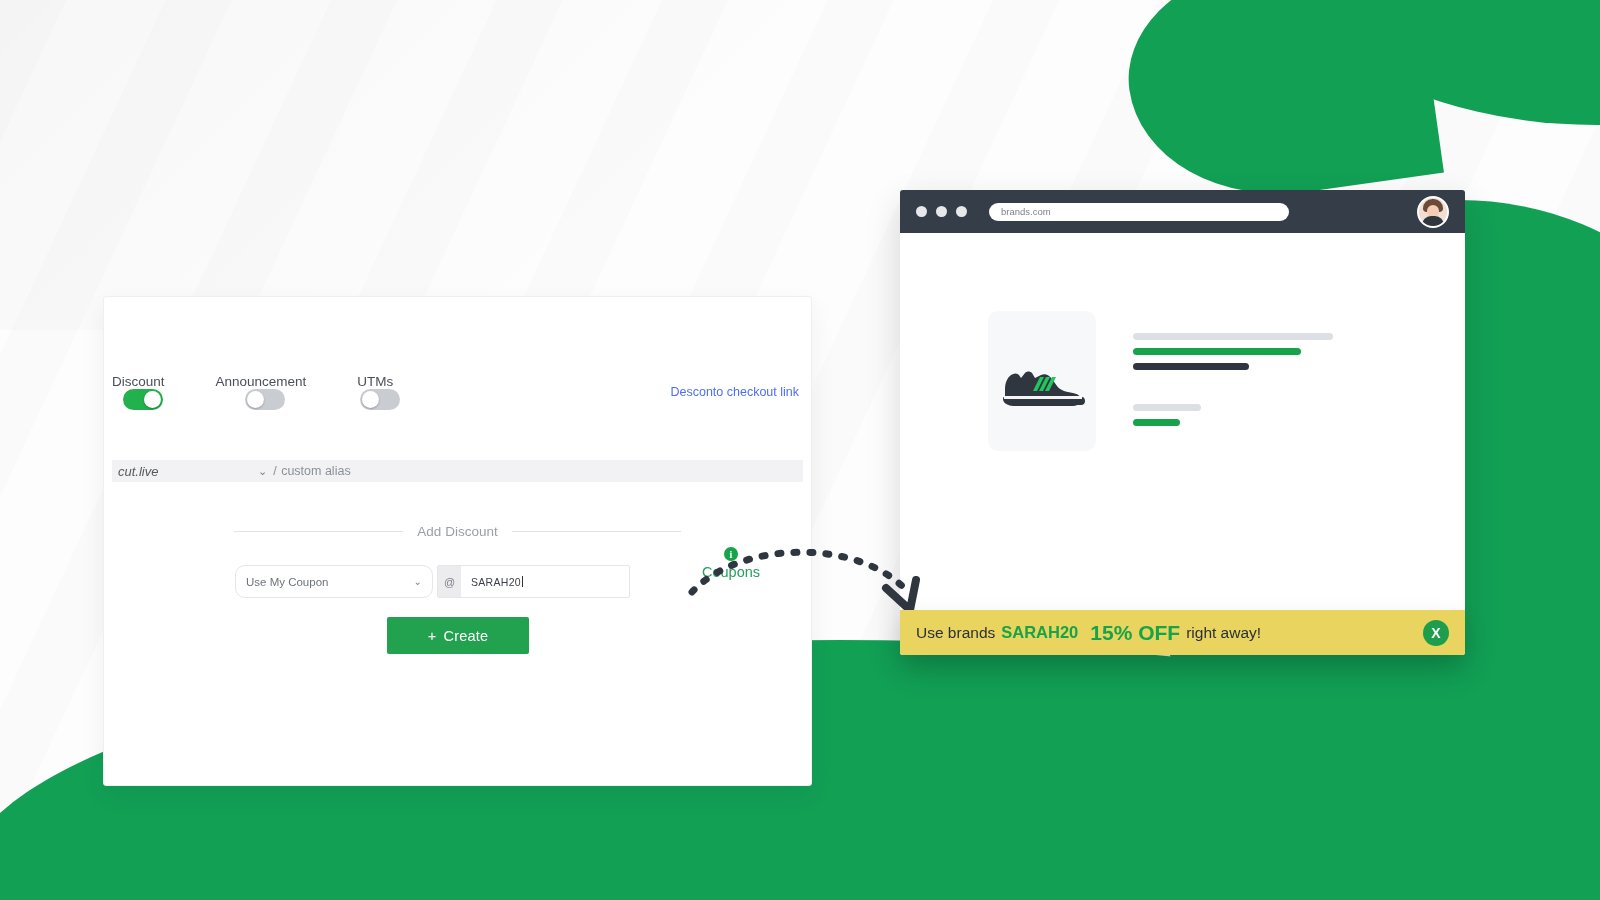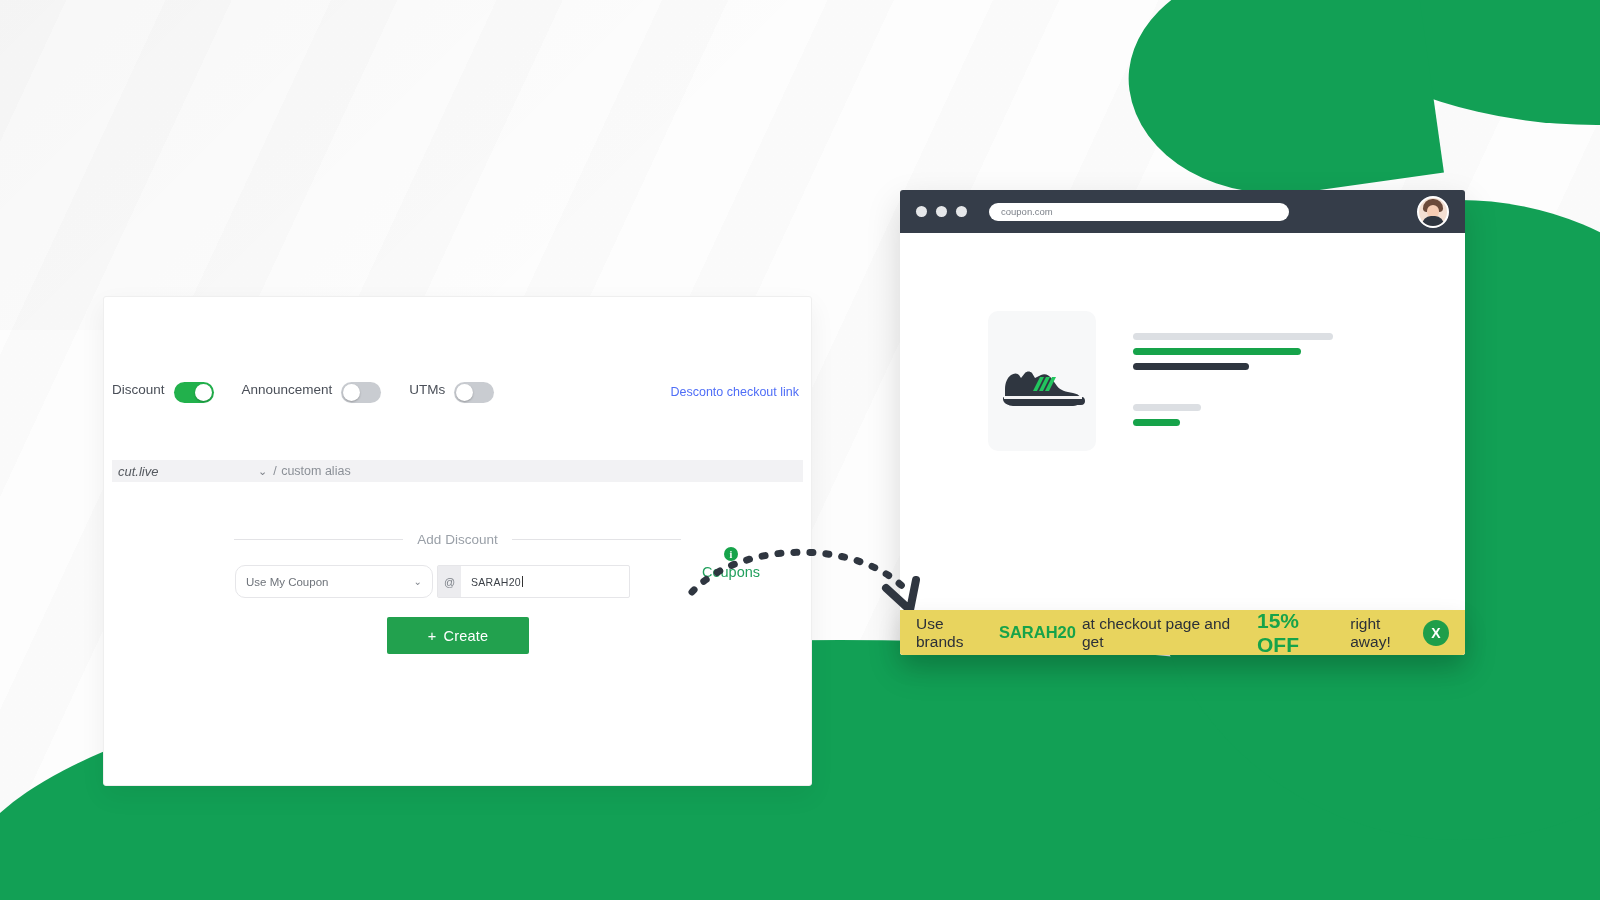--- a/index.html
+++ b/index.html
@@ -60,21 +60,21 @@
   
   .form-card{
     position:absolute;left:103px;top:296px;width:707px;height:488px;
     background:#ffffff;border:1px solid #efefef;border-radius:3px;
     box-shadow:0 10px 26px rgba(0,0,0,0.06);
   }
   .toggles-row{
     position:absolute;left:8px;top:80px;right:8px;height:30px;
     display:flex;align-items:center;
   }
-  .tg{display:flex;margin-right:28px;}
+  .tg{display:flex;align-items:center;margin-right:42px;flex-direction:column;}
   .tg .lbl{font-size:13.5px;color:#4a4f58;margin-right:9px;}
   .switch{
     width:40px;height:21px;border-radius:11px;background:#c9ccd1;
     position:relative;flex:none;
   }
   .switch.on{background:#22b14c;}
   .switch .knob{
     position:absolute;top:2px;left:2px;width:17px;height:17px;border-radius:50%;
     background:#fff;box-shadow:0 1px 2px rgba(0,0,0,.25);
   }
@@ -94,21 +94,21 @@
   .alias-row{
     position:absolute;left:8px;top:163px;right:8px;height:22px;
     background:#f2f2f4;display:flex;align-items:center;padding:0 6px;
     box-sizing:border-box;
   }
   .alias-domain{font-size:13px;color:#55595f;width:140px;font-style:italic;}
   .alias-caret{font-size:11px;color:#7b7f86;margin-right:6px;}
   .alias-ph{font-size:12.5px;color:#8b9097;}
 
   .divider{
-    position:absolute;left:130px;right:130px;top:234px;height:16px;
+    position:absolute;left:130px;right:130px;top:226px;height:16px;
     display:flex;align-items:center;
   }
   .divider .line{flex:1;height:1px;background:#e3e3e6;}
   .divider .txt{
     font-size:13.5px;color:#9aa0a8;padding:0 14px;white-space:nowrap;
   }
 
   .coupon-row{
     position:absolute;left:131px;top:268px;width:450px;height:33px;
     display:flex;align-items:stretch;
@@ -285,21 +285,21 @@
     </button>
   </div>
 
   <div class="browser">
     <div class="browser-bar">
       <span class="dots">
         <i></i>
         <i></i>
         <i></i>
       </span>
-      <span class="addr">coupon.com</span>
+      <span class="addr">brands.com</span>
       <span class="avatar">
         <span class="hair"></span>
         <span class="face"></span>
         <span class="body"></span>
       </span>
     </div>
 
     <div class="browser-body">
       <div class="product-thumb">
         <svg width="86" height="56" viewBox="0 0 86 56">
@@ -323,19 +323,18 @@
   </div>
 
   <svg class="arrow-svg" viewBox="0 0 270 110">
     <path d="M12 72 C60 20, 180 18, 228 72" fill="none" stroke="#2f3640" stroke-width="7" stroke-linecap="round" stroke-dasharray="3 13"></path>
     <path d="M206 68 L230 90 L236 60" fill="none" stroke="#2f3640" stroke-width="8" stroke-linecap="round" stroke-linejoin="round"></path>
   </svg>
 
   <div class="coupon-bar">
     <span class="t">Use brands</span>
     <span class="code">SARAH20</span>
-    <span class="t">at checkout page and get</span>
     <span class="off">15% OFF</span>
     <span class="t">right away!</span>
     <span class="coupon-close">X</span>
   </div>
 
 </div>
 
 </body></html>

